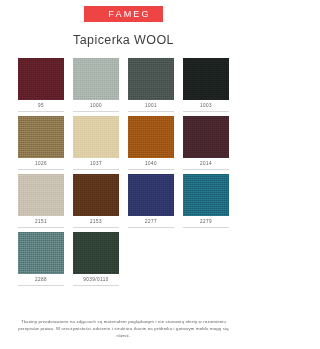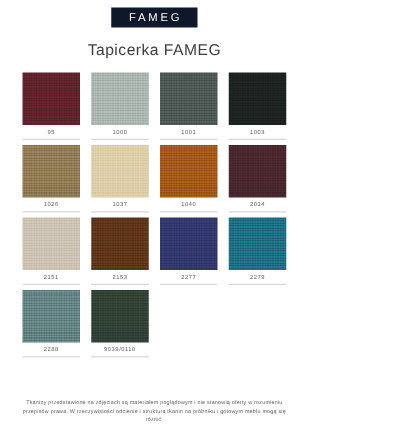--- a/index.html
+++ b/index.html
@@ -25,26 +25,26 @@
   }
 
   
   .header {
     padding-top: 6px;
     display: flex;
     justify-content: center;
     align-items: center;
   }
   .logo-box {
-    background: #0f172a;
+    background: #ef4444;
     color: #ffffff;
     font-size: 9px;
     letter-spacing: 2.2px;
     font-weight: 400;
-    padding: 3px 12px 3px 14px;
+    padding: 3px 12px 3px 24px;
     line-height: 10px;
     font-family: "Liberation Sans", sans-serif;
   }
 
   .title {
     text-align: center;
     font-size: 12.5px;
     color: #3d3d3d;
     letter-spacing: 0.4px;
     margin-top: 11px;
@@ -123,21 +123,21 @@
 </style>
 </head>
 <body>
 
 <div class="page">
 
   <div class="header">
     <div class="logo-box">FAMEG</div>
   </div>
 
-  <div class="title">Tapicerka FAMEG</div>
+  <div class="title">Tapicerka WOOL</div>
 
   <div class="grid">
       <div class="row">
         <div class="cell">
           <div class="swatch" style="background: rgb(92, 32, 41);">
             <div class="tex"></div>
           </div>
           <div class="code-wrap">
             <div class="code">95</div>
           </div>

